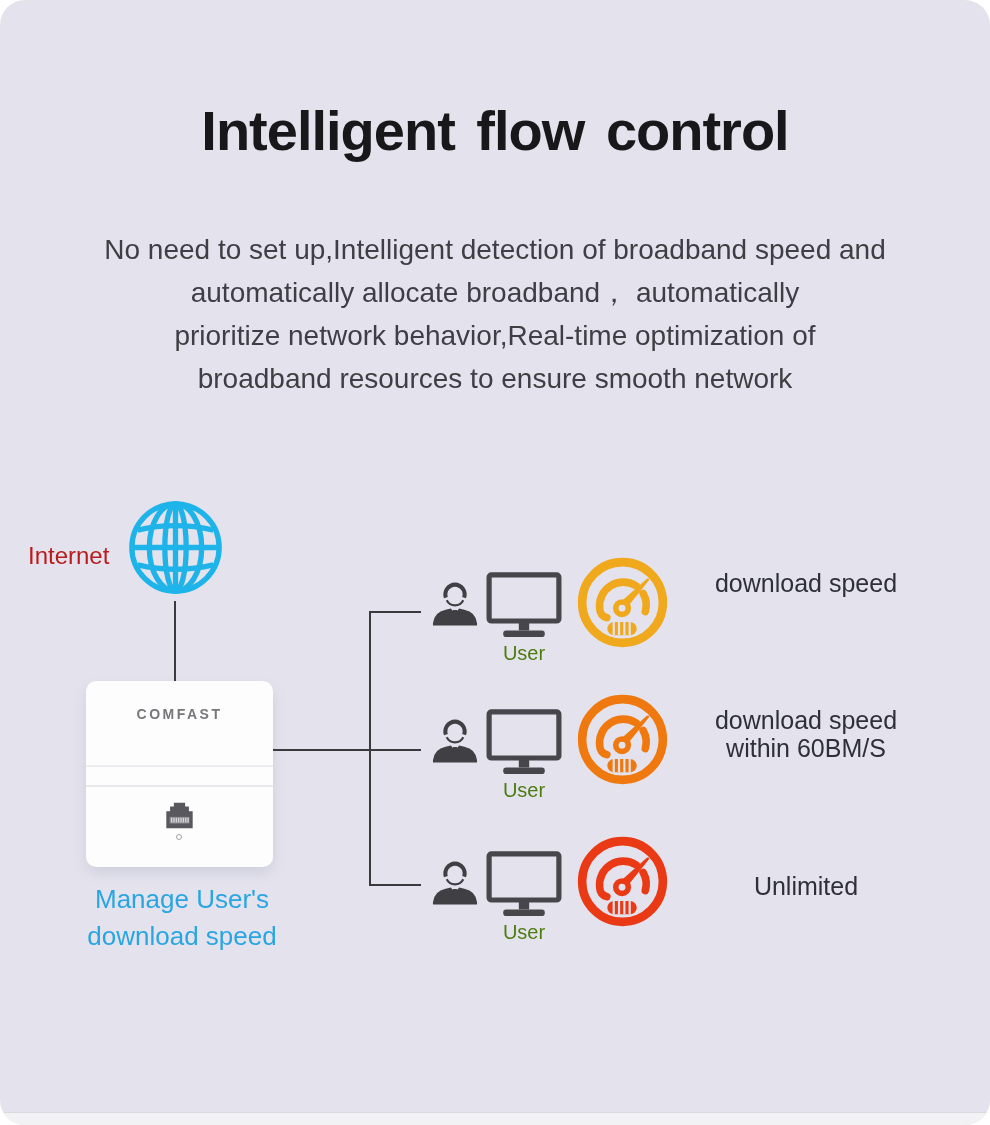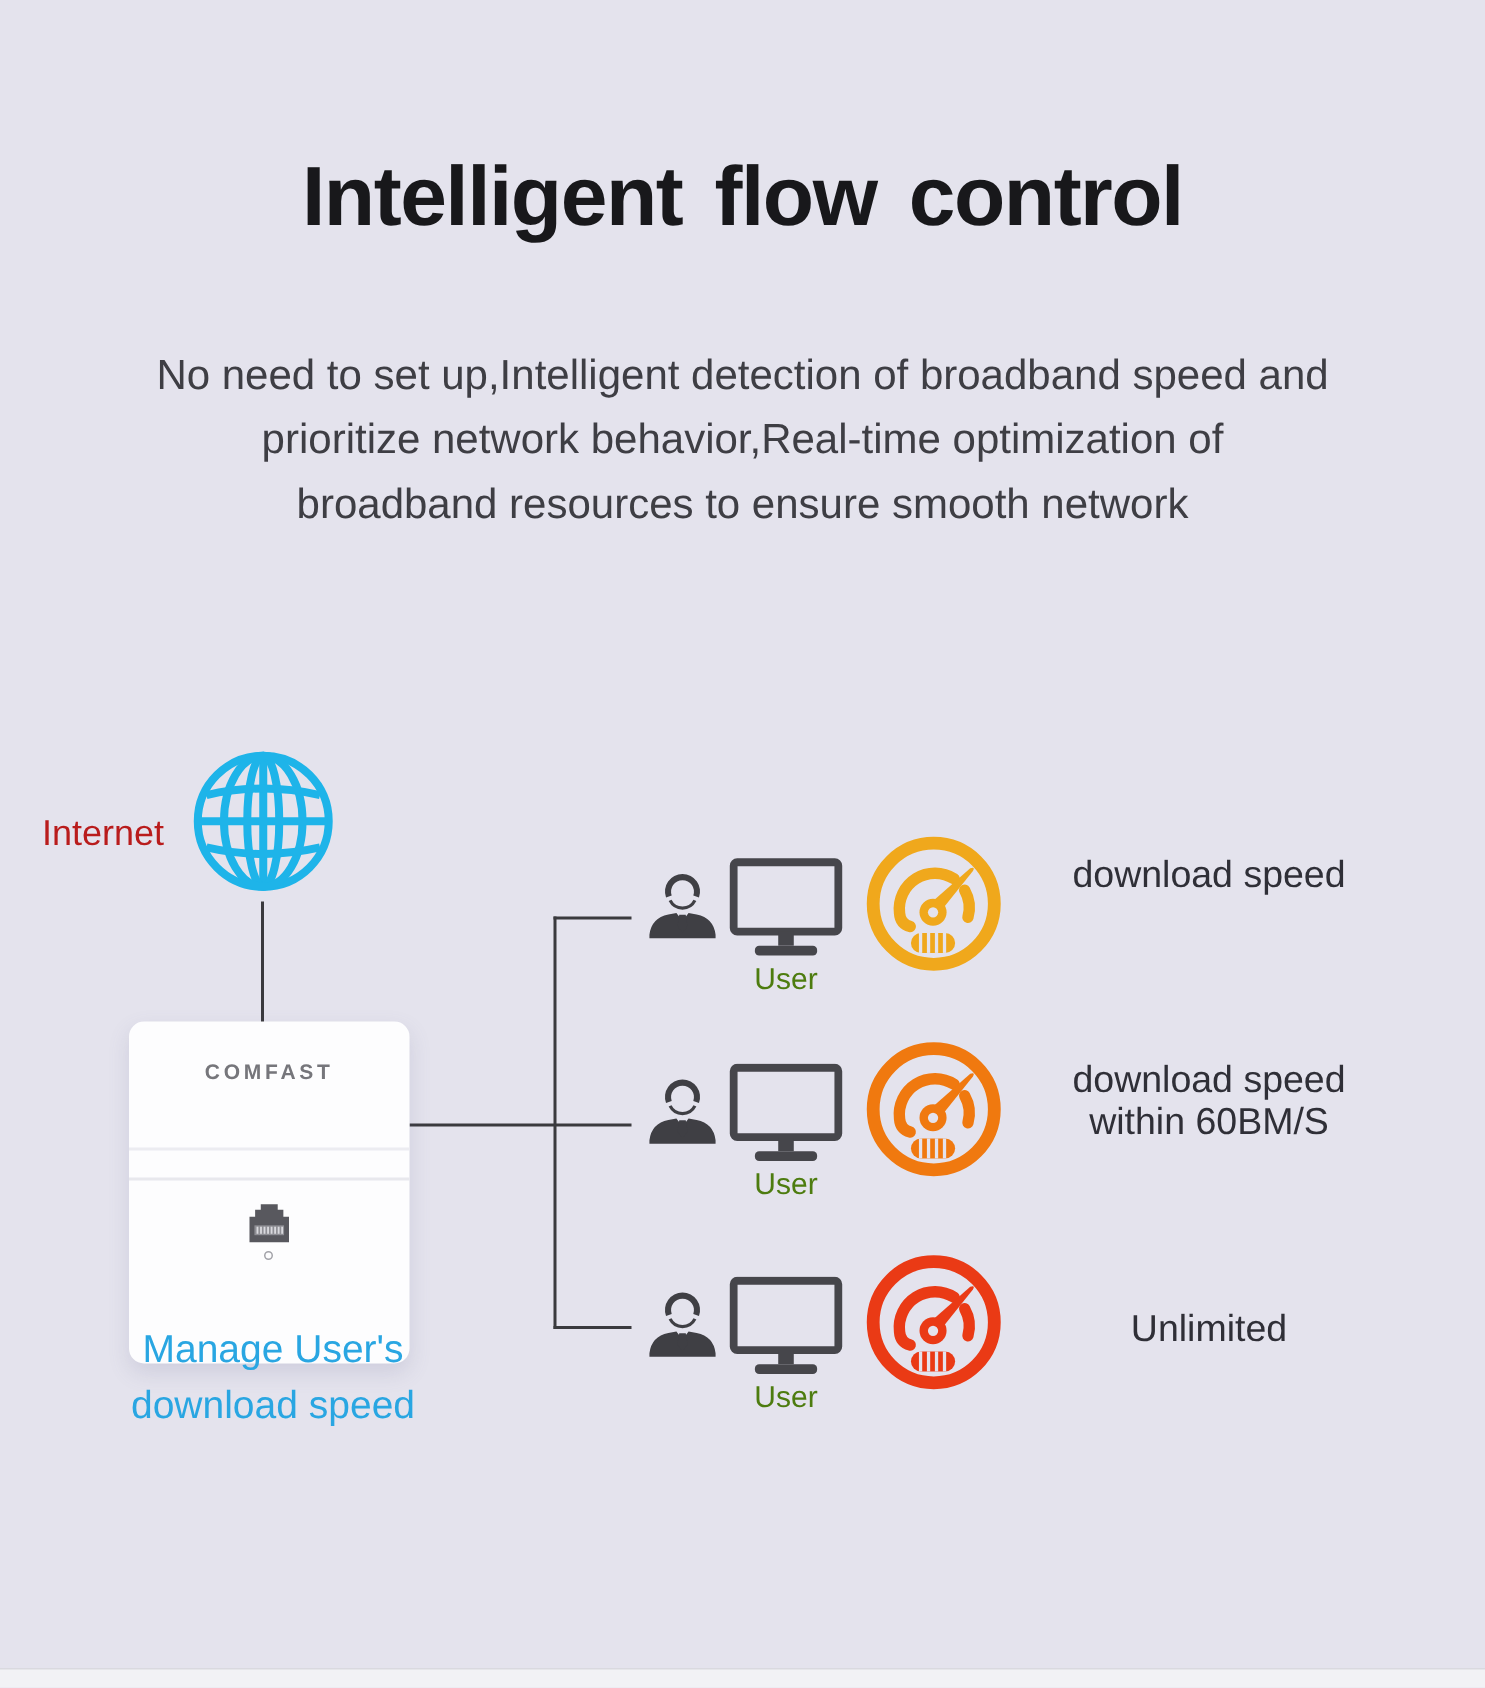--- a/index.html
+++ b/index.html
@@ -43,21 +43,21 @@
   }
 
   .globe { position: absolute; left: 127px; top: 499px; width: 97px; height: 97px; }
   .globe svg { width: 100%; height: 100%; display: block; }
 
   .conn { position: absolute; background: #3A3A3E; }
 
   .device {
     position: absolute;
     left: 86px; top: 681px;
-    width: 187px; height: 228px;
+    width: 187px; height: 186px;
     background: #FDFDFE;
     border-radius: 10px;
     box-shadow: 0 6px 14px rgba(100,100,140,0.16);
   }
   .device-brand {
     position: absolute;
     left: 0; top: 25px; width: 100%;
     text-align: center;
     font-size: 14px;
     font-weight: 700;
@@ -113,26 +113,27 @@
   .bottom-strip {
     position: absolute;
     left: 0; top: 1112px; width: 990px; height: 13px;
     background: #F2F2F5;
     border-top: 1px solid #D9D9DF;
   }
 </style>
 </head>
 <body>
 
-<div class="page" style="background-color: rgb(228, 227, 237);">
+<div class="page" style="background-color: rgb(228, 227, 237); border-radius: 25px;">
 
   <h1 class="title">Intelligent flow control</h1>
 
   <div class="description">
     <div>No need to set up,Intelligent detection of broadband speed and</div>
+    <div>automatically allocate broadband， automatically</div>
     <div>prioritize network behavior,Real-time optimization of</div>
     <div>broadband resources to ensure smooth network</div>
   </div>
 
   <div class="internet-label">Internet</div>
 
   <div class="globe" style="color: rgb(30, 180, 233);">
     <svg viewBox="0 0 100 100" fill="none" stroke="currentColor" stroke-width="5.5">
       <circle cx="50" cy="50" r="45"></circle>
       <line x1="50" y1="5" x2="50" y2="95"></line>

